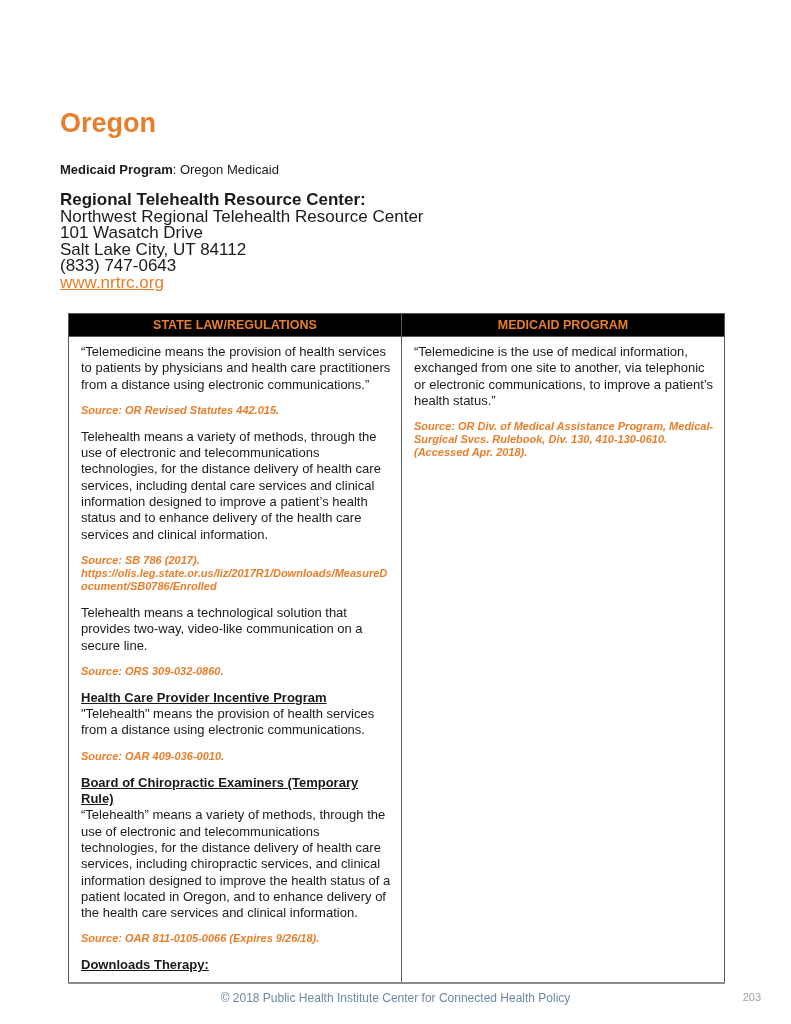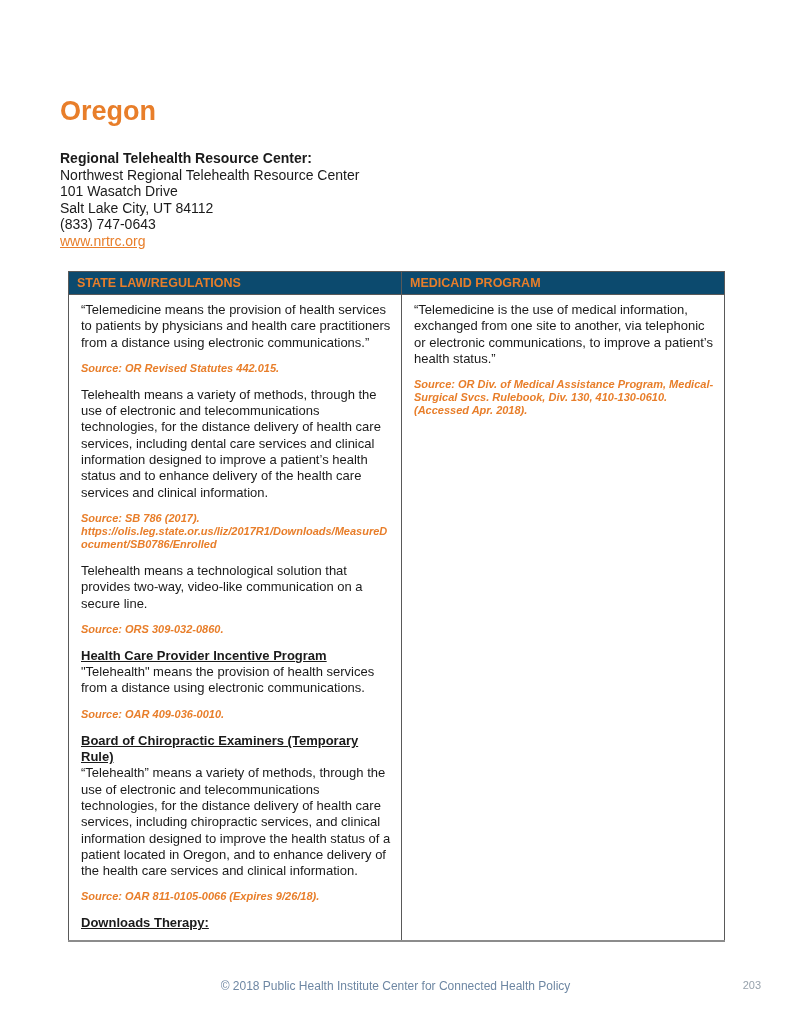--- a/index.html
+++ b/index.html
@@ -4,46 +4,46 @@
 <style>
   * { margin: 0; padding: 0; box-sizing: border-box; }
   html, body { background: #ffffff; }
   body {
     width: 791px; height: 1024px;
     font-family: "Liberation Sans", "DejaVu Sans", sans-serif;
     color: #1a1a1a;
     position: relative;
     overflow: hidden;
   }
-  .page { position: absolute; left: 0; top: 4px; width: 791px; height: 740px; background: #ffffff; }
+  .page { position: absolute; left: 0; top: 16px; width: 791px; height: 740px; background: #ffffff; }
   .content { position: absolute; left: 60px; top: 92px; width: 676px; }
 
   .doc-title {
     font-size: 27px; font-weight: bold; color: #e87e2a;
     margin: 0 0 23px 0; letter-spacing: 0px;
   }
   .field-line { font-size: 13px; line-height: 16px; margin: 0 0 14px 0; }
   .field-label { font-weight: bold; }
-  .rtrc-block { font-size: 14px; line-height: 16.5px; margin: 0; }
+  .rtrc-block { font-size: 17px; line-height: 16.5px; margin: 0; }
   .rtrc-label { font-weight: bold; }
   .doc-link { color: #e87e2a; text-decoration: underline; cursor: pointer; }
 
   table.policy-table {
     border-collapse: collapse;
     margin: 22px 0 0 8px;
     width: 656px;
     table-layout: fixed;
   }
   table.policy-table td, table.policy-table th {
     border: 1px solid #595959;
   }
   table.policy-table { border-bottom: 2px solid #8c8c8c; }
   th.col-head {
-    background: #0c4a6e; color: #e87e2a;
-    font-size: 12.5px; font-weight: bold; text-align: left;
+    background: #000000; color: #e87e2a;
+    font-size: 12.5px; font-weight: bold; text-align: center;
     padding: 4px 8px; height: 23px;
   }
   td.section-row {
     background: #d0cece; color: #000000;
     font-size: 12.5px; font-weight: bold;
     padding: 3px 8px; height: 22px;
   }
   td.body-cell {
     vertical-align: top;
     padding: 7px 8px 8px 12px;
@@ -76,20 +76,21 @@
   }
 </style>
 </head>
 <body>
 
 <div class="page">
   <div class="content">
 
     <h1 class="doc-title">Oregon</h1>
 
+    <p class="field-line"><span class="field-label">Medicaid Program</span><span>:  Oregon Medicaid</span></p>
 
 
     <div class="rtrc-block">
       <div class="rtrc-label">Regional Telehealth Resource Center:</div>
       <div>Northwest Regional Telehealth Resource Center</div>
       <div>101 Wasatch Drive</div>
       <div>Salt Lake City, UT 84112</div>
       <div>(833) 747-0643</div>
       <div><a class="doc-link">www.nrtrc.org</a></div>
     </div>

